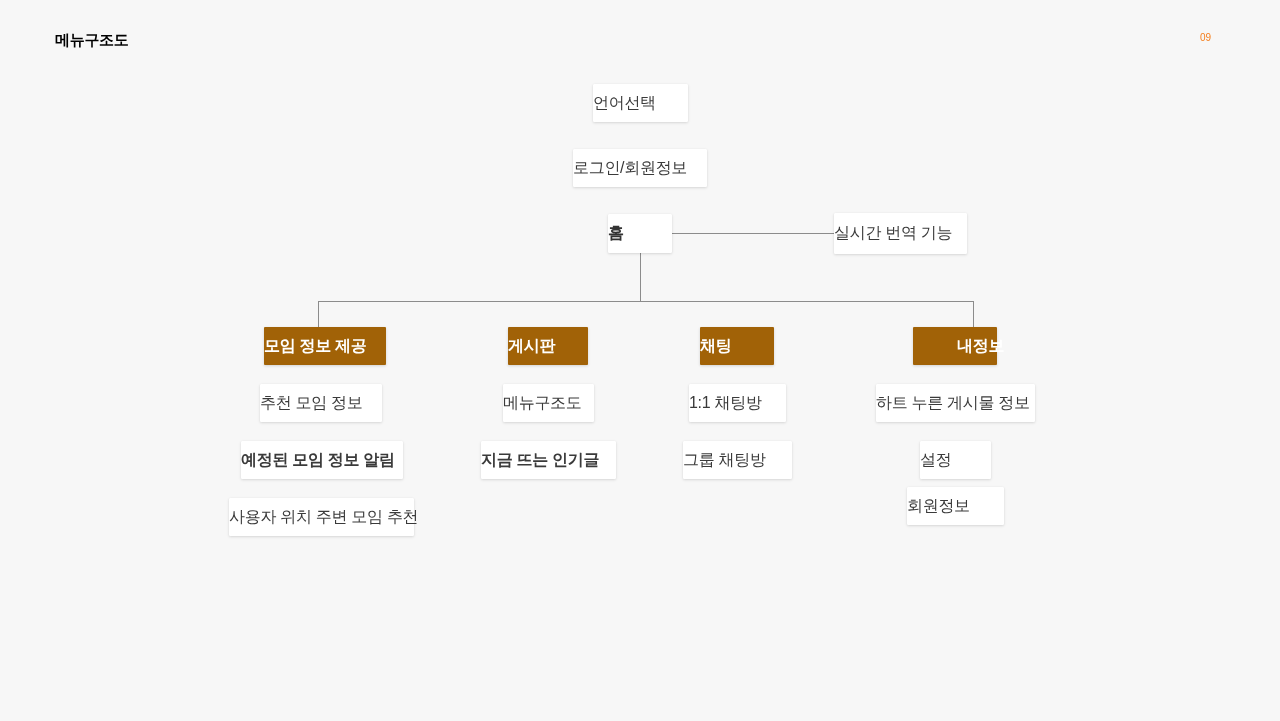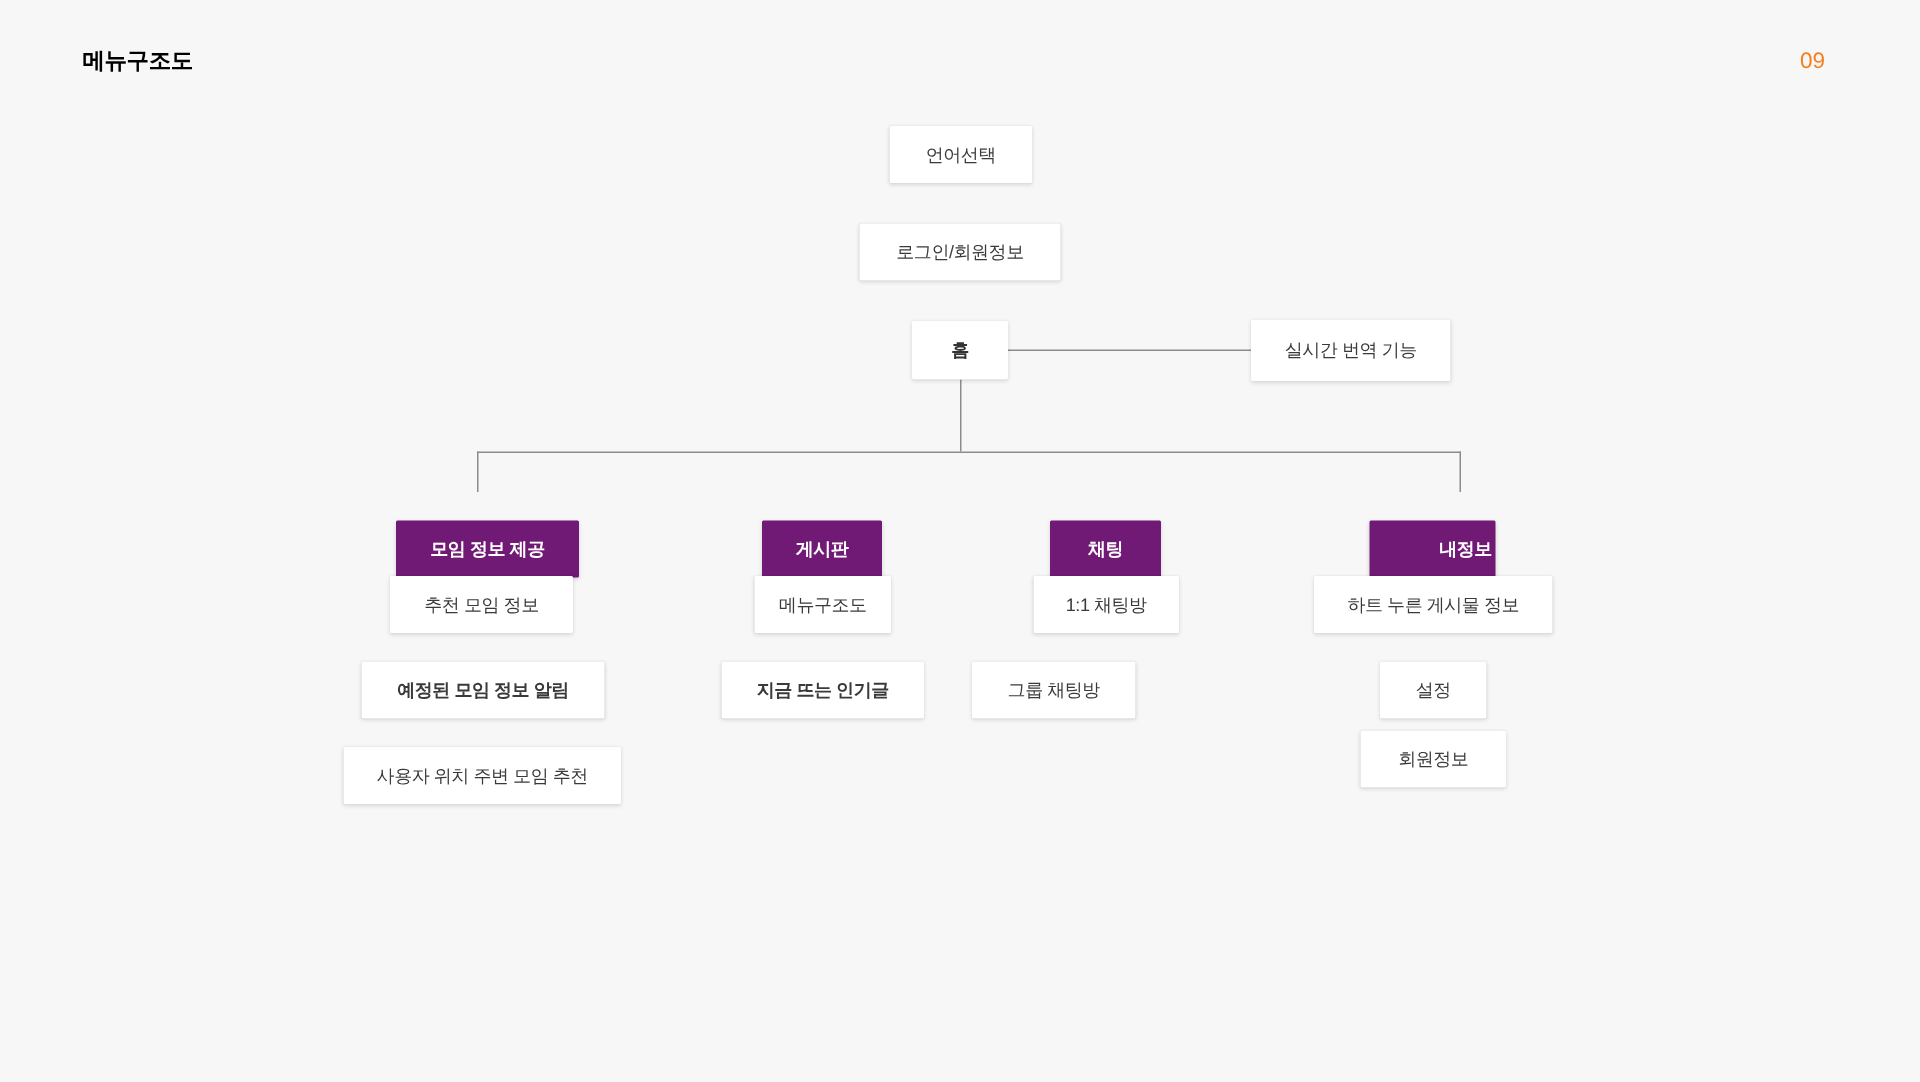--- a/index.html
+++ b/index.html
@@ -31,56 +31,54 @@
     font-size: 15px;
     font-weight: bold;
     color: #000000;
     letter-spacing: -0.3px;
     white-space: nowrap;
   }
   .page-number {
     position: absolute;
     left: 1200px;
     top: 32px;
-    font-size: 15px;
+    font-size: 10px;
     font-weight: normal;
     color: #f58020;
     white-space: nowrap;
   }
 
   
   .node {
     position: absolute;
     box-sizing: border-box;
     display: flex;
     align-items: center;
-    justify-content: center;
-    font-size: 12px;
+    font-size: 16px;
     letter-spacing: -0.3px;
     white-space: nowrap;
     border-radius: 1px;
   }
   .node.level-white {
     background: #ffffff;
     color: #3a3a3a;
     font-weight: normal;
     box-shadow: 0 1px 3px rgba(0,0,0,0.13), 0 0 1px rgba(0,0,0,0.08);
   }
   .node.level-head {
     background: #ffffff;
     color: #333333;
     font-weight: bold;
     box-shadow: 0 1px 3px rgba(0,0,0,0.13), 0 0 1px rgba(0,0,0,0.08);
   }
   .node.level-orange {
-    background: #701a75;
+    background: #a16207;
     color: #ffffff;
     font-weight: bold;
     box-shadow: 0 1px 3px rgba(0,0,0,0.15);
-    margin-top: 20px;
   }
 
   
   .conn {
     position: absolute;
     background: #8c8c8c;
   }
   .conn.h { height: 1px; }
   .conn.v { width: 1px; }
 </style>
@@ -136,21 +134,21 @@
       </div>
       <div class="node level-white" style="left: 503px; top: 384px; width: 91px; height: 38px;">
         <span>메뉴구조도</span>
       </div>
       <div class="node level-white" style="left: 481px; top: 441px; width: 135px; height: 38px; font-weight: bold;">
         <span>지금 뜨는 인기글</span>
       </div>
       <div class="node level-white" style="left: 689px; top: 384px; width: 97px; height: 38px;">
         <span>1:1 채팅방</span>
       </div>
-      <div class="node level-white" style="left: 648px; top: 441px; width: 109px; height: 38px;">
+      <div class="node level-white" style="left: 683px; top: 441px; width: 109px; height: 38px;">
         <span>그룹 채팅방</span>
       </div>
       <div class="node level-white" style="left: 876px; top: 384px; width: 159px; height: 38px;">
         <span>하트 누른 게시물 정보</span>
       </div>
       <div class="node level-white" style="left: 920px; top: 441px; width: 71px; height: 38px;">
         <span>설정</span>
       </div>
       <div class="node level-white" style="left: 907px; top: 487px; width: 97px; height: 38px;">
         <span>회원정보</span>

